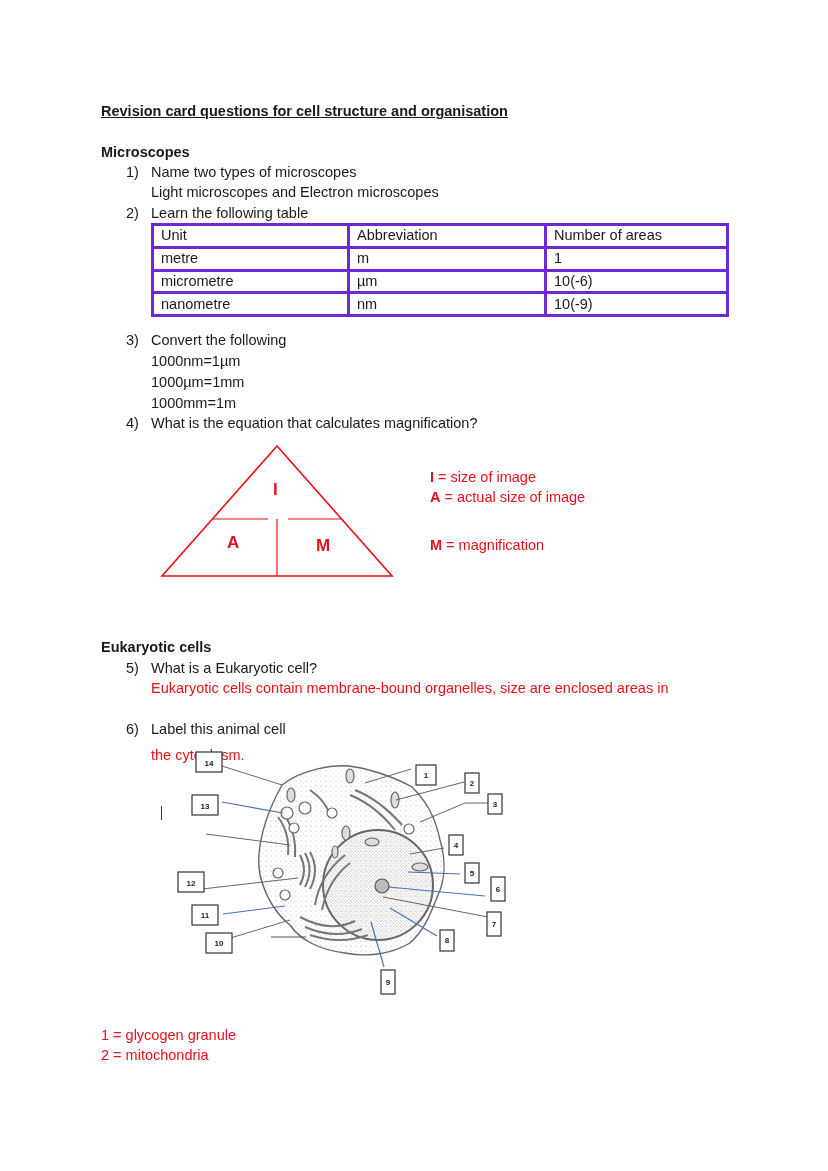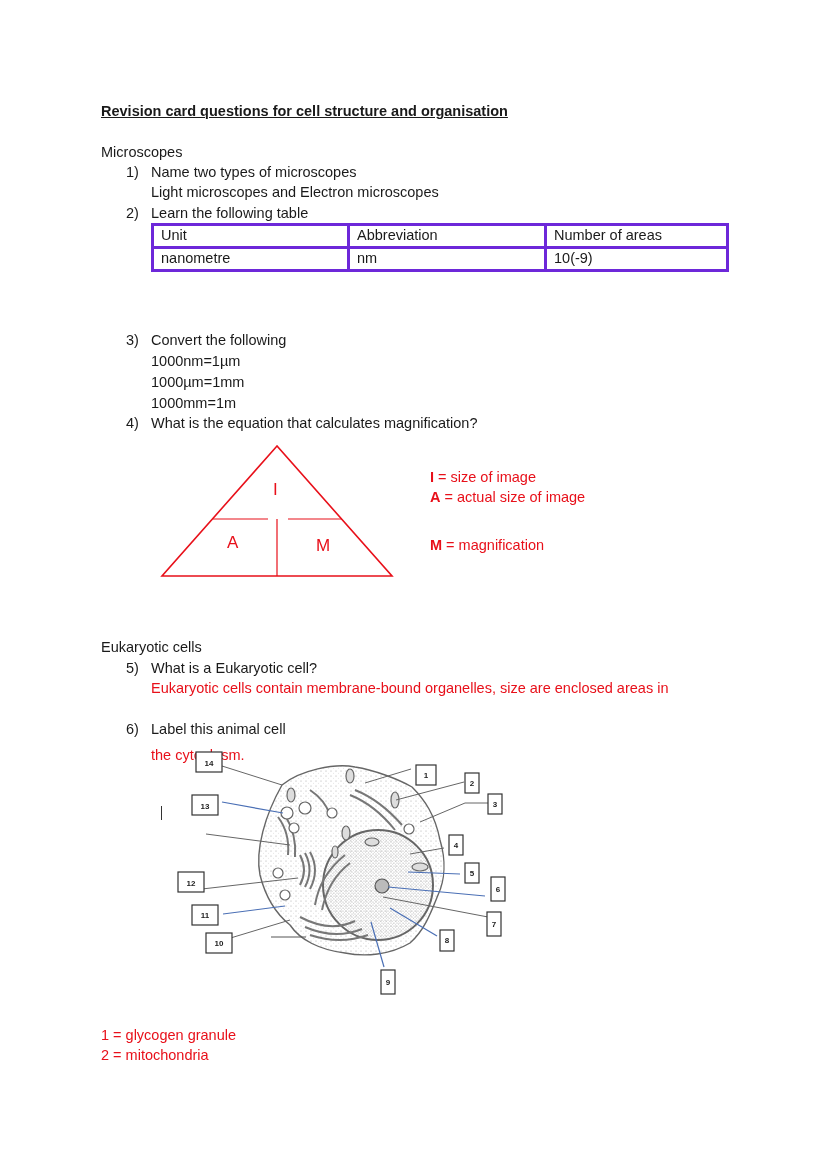--- a/index.html
+++ b/index.html
@@ -1,20 +1,20 @@
 <!DOCTYPE html>
 <html><head>
 <meta charset="utf-8">
 <style>
   html, body { margin:0; padding:0; background:#ffffff; }
   body { width:828px; height:1171px; position:relative; overflow:hidden;
          font-family:"Liberation Sans", sans-serif; font-size:14.5px; color:#1a1a1a; }
   .abs { position:absolute; white-space:nowrap; line-height:18px; }
   .red { color:#e8101a; }
-  .bold { font-weight:normal; }
+  .bold { font-weight:bold; }
   .title { text-decoration:underline; font-weight:bold; }
   .num { position:absolute; width:24px; }
   table.units { position:absolute; left:151px; top:223px; width:578px; border-collapse:collapse; }
   table.units td { border:3px solid #6d28d9; padding:0 0 0 7px; height:19.8px; line-height:19px; font-size:14.5px; }
   table.units td.c1 { width:186px; }
   table.units td.c2 { width:187px; }
   .legend-line .k { font-weight:bold; }
   svg { position:absolute; }
 </style>
 </head>
@@ -30,20 +30,30 @@
 
 <div class="abs num" style="left:126px;top:204px;">2)</div>
 <div class="abs" style="left:151px;top:204px;">Learn the following table</div>
 
 <table class="units">
   <tbody>
       <tr>
     <td class="c1">Unit</td>
     <td class="c2">Abbreviation</td>
     <td>Number of areas</td>
+  </tr>
+  <tr>
+    <td>metre</td>
+    <td>m</td>
+    <td>1</td>
+  </tr>
+  <tr>
+    <td>micrometre</td>
+    <td>µm</td>
+    <td>10(-6)</td>
   </tr>
   <tr>
     <td>nanometre</td>
     <td>nm</td>
     <td>10(-9)</td>
   </tr>
 </tbody>
   </table>
 
 <div class="abs num" style="left:126px;top:331px;">3)</div>

